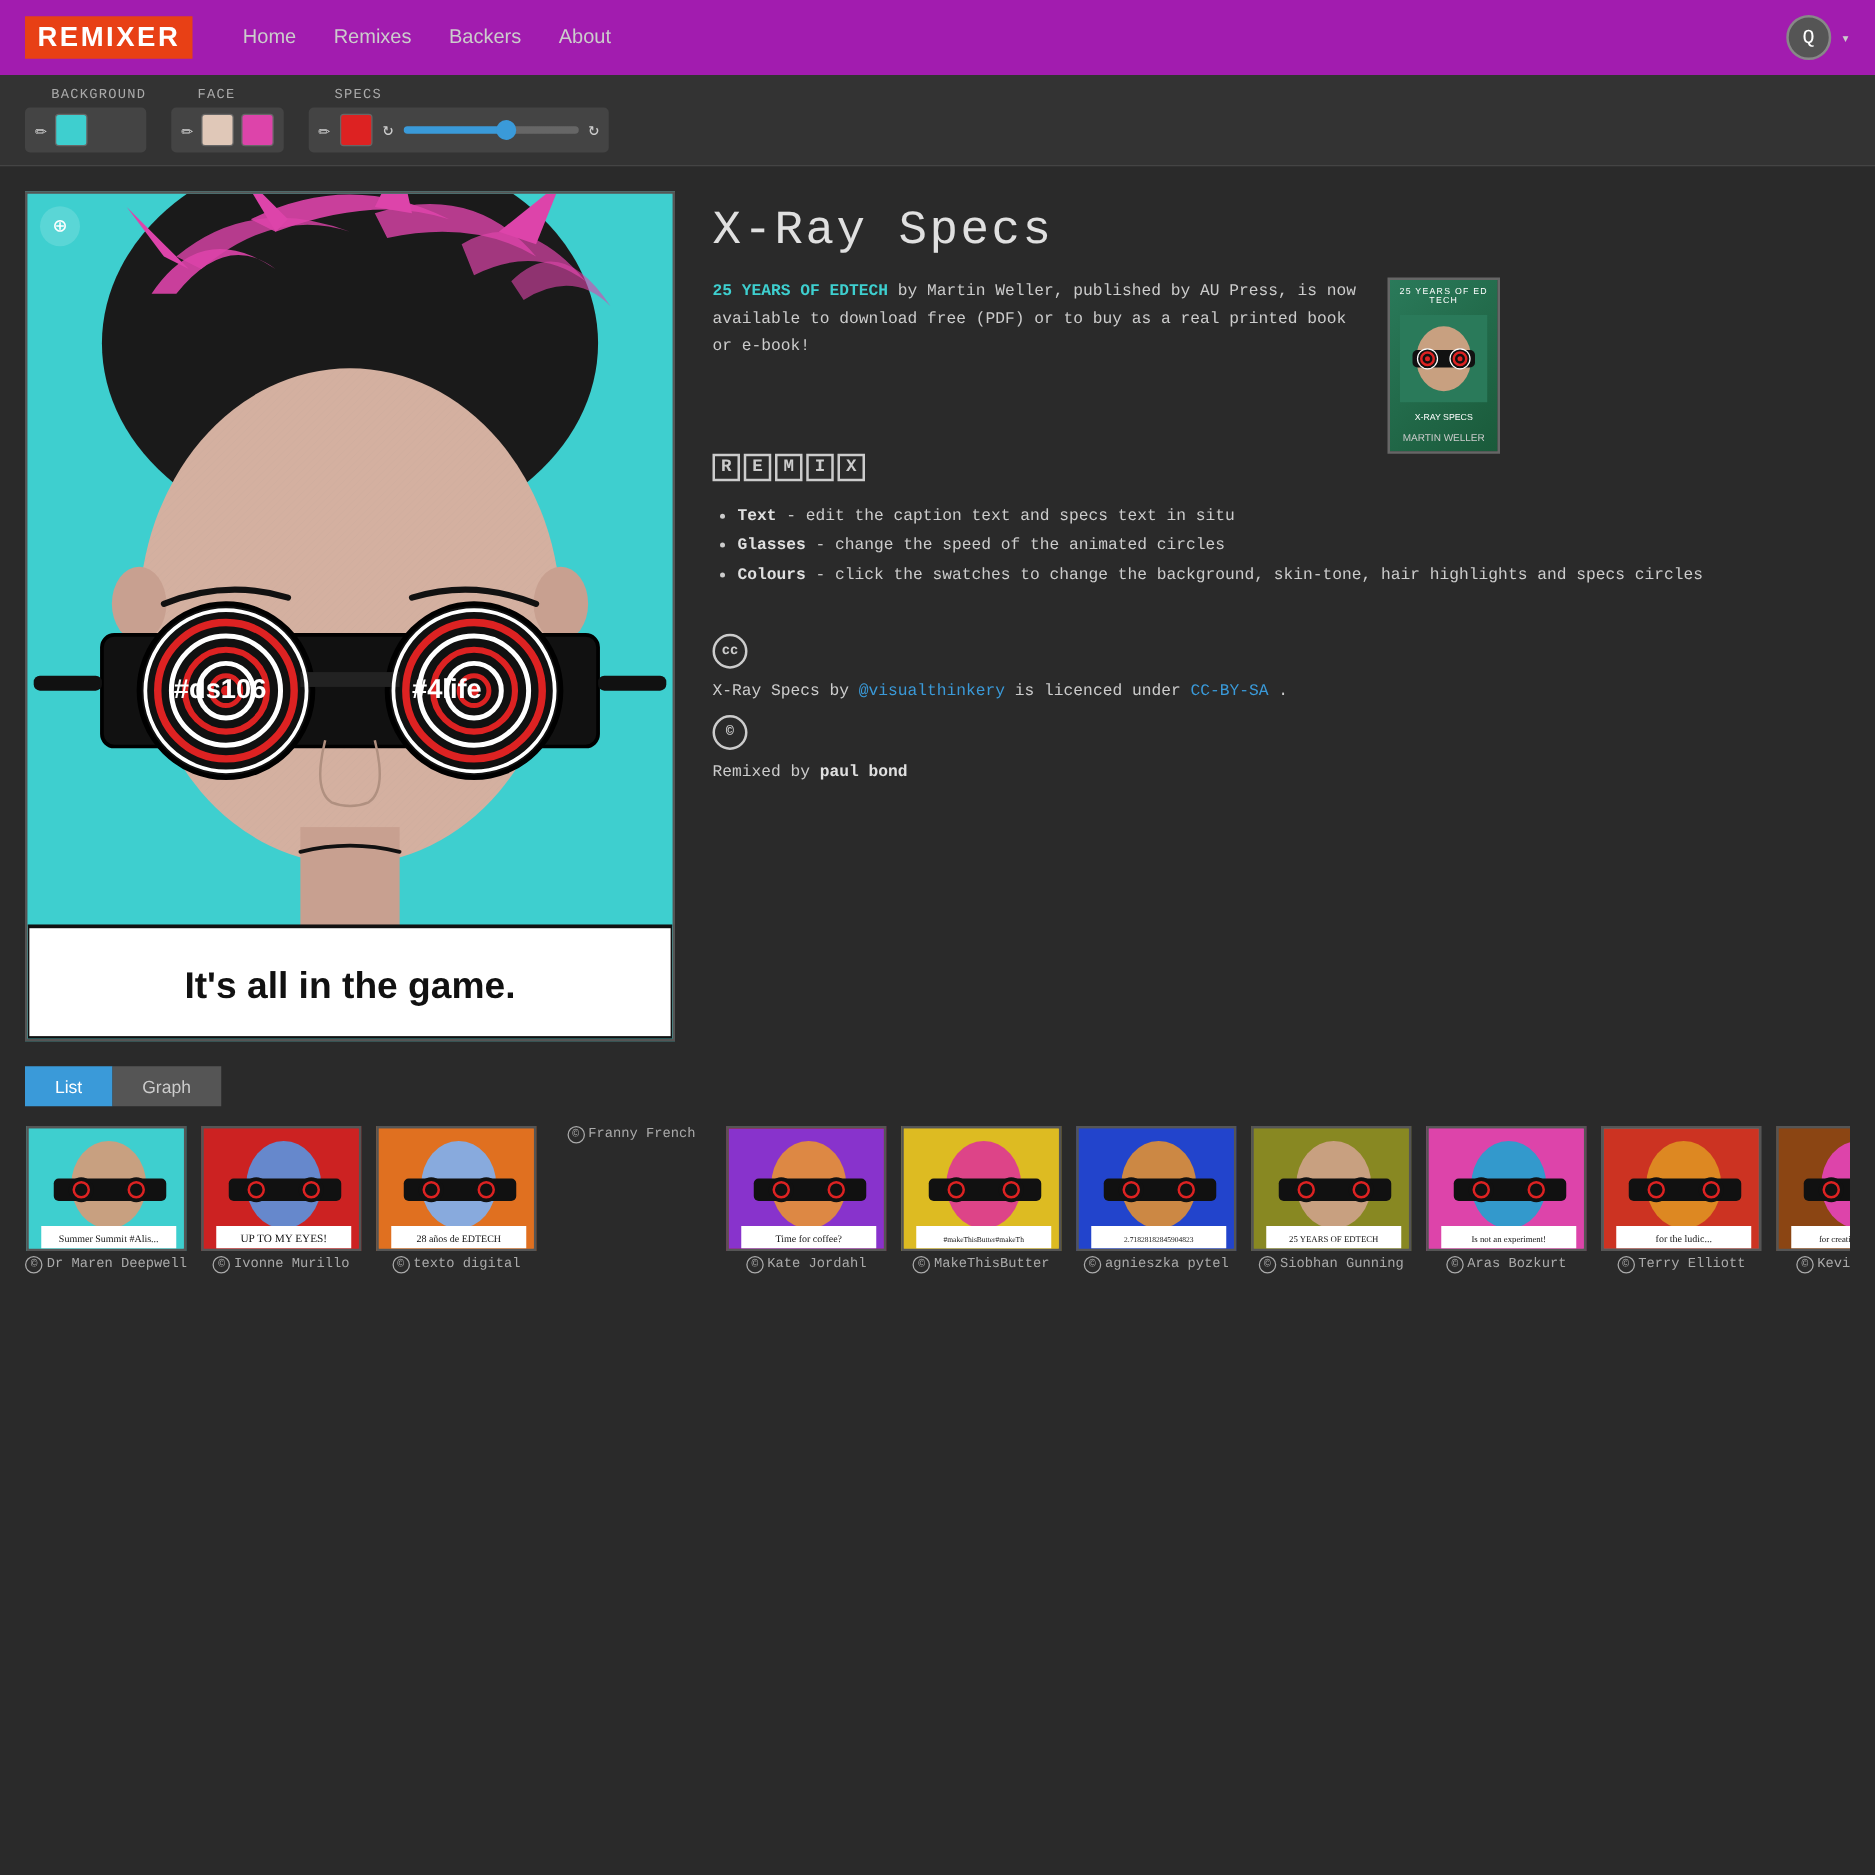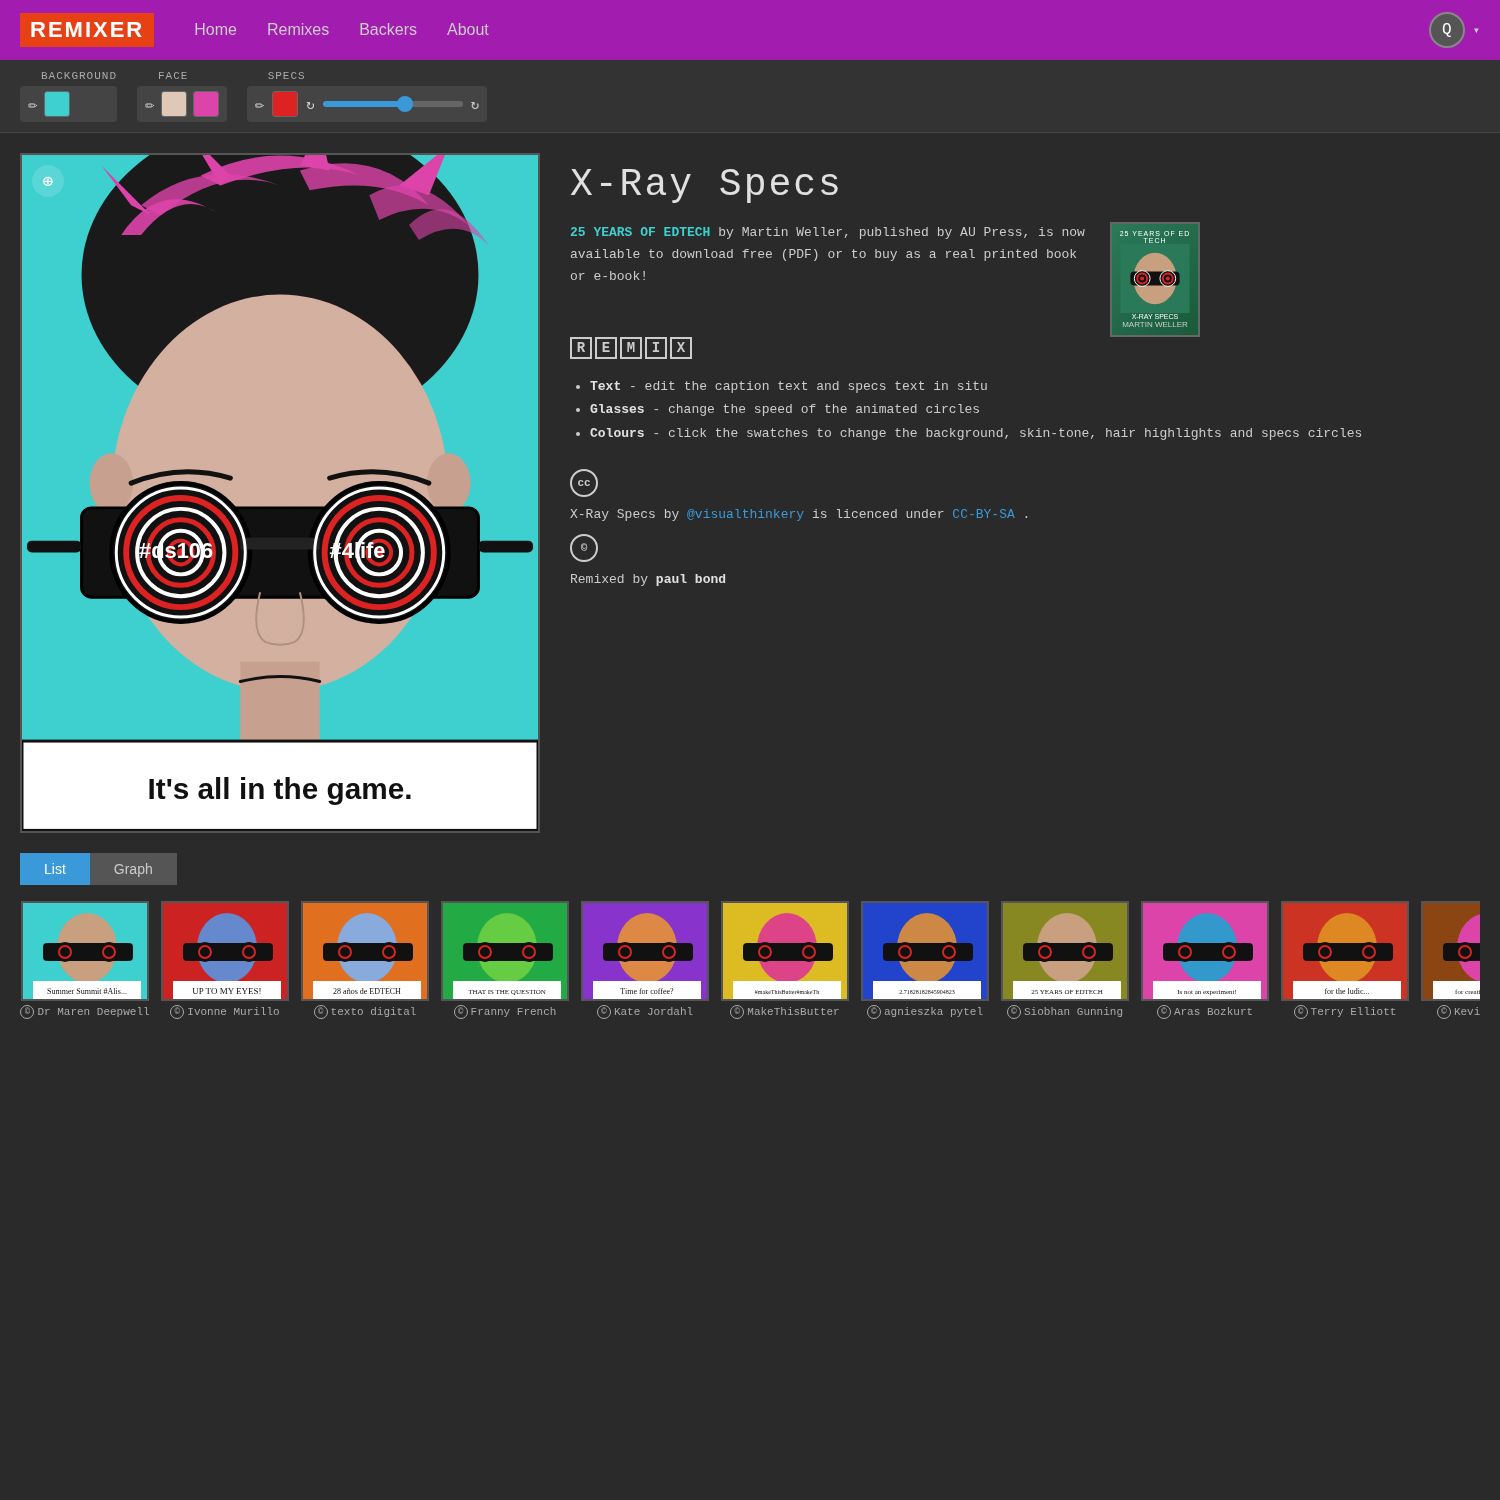--- a/index.html
+++ b/index.html
@@ -172,21 +172,21 @@
       color: #3ecfcf;
       font-weight: bold;
     }
     .book-promo-row {
       display: flex;
       gap: 20px;
       align-items: flex-start;
     }
     .book-cover {
       width: 90px;
-      height: 115px;
+      height: 141px;
       background: linear-gradient(135deg, #2a7a5a 0%, #1a5a3a 100%);
       border: 2px solid #666;
       flex-shrink: 0;
       display: flex;
       flex-direction: column;
       align-items: center;
       justify-content: space-between;
       padding: 6px 4px;
       font-size: 8px;
       color: #fff;
@@ -210,21 +210,21 @@
       font-size: 14px;
       font-weight: bold;
       width: 22px; height: 22px;
       display: flex; align-items: center; justify-content: center;
       font-family: 'Courier New', monospace;
     }
 
     .features-list {
       list-style: disc;
       padding-left: 20px;
-      margin-bottom: 24px;
+      margin-bottom: 36px;
     }
     .features-list li {
       font-size: 13px;
       line-height: 1.8;
       color: #ccc;
     }
     .features-list li strong {
       color: #e0e0e0;
     }
 
@@ -577,33 +577,20 @@
           <text x="64" y="91" text-anchor="middle" font-size="8" font-family="Arial Black" fill="#111">28 años de EDTECH</text>
         </svg>
       </div>
       <div class="gallery-user">
         <span class="cc-small">©</span>
         <span>texto digital</span>
       </div>
     </div>
 
     <div class="gallery-item">
-      <div class="gallery-thumb" style="background:#22aa44;">
-        <svg width="128" height="100" viewBox="0 0 128 100">
-          <rect width="128" height="100" fill="#22aa44"></rect>
-          <ellipse cx="64" cy="45" rx="30" ry="35" fill="#66cc44"></ellipse>
-          <rect x="20" y="40" width="90" height="18" rx="4" fill="#111"></rect>
-          <circle cx="42" cy="49" r="10" fill="#111"></circle>
-          <circle cx="42" cy="49" r="6" fill="none" stroke="#dd2222" stroke-width="2"></circle>
-          <circle cx="86" cy="49" r="10" fill="#111"></circle>
-          <circle cx="86" cy="49" r="6" fill="none" stroke="#dd2222" stroke-width="2"></circle>
-          <rect x="10" y="78" width="108" height="18" fill="#fff"></rect>
-          <text x="64" y="91" text-anchor="middle" font-size="7" font-family="Arial Black" fill="#111">THAT IS THE QUESTION</text>
-        </svg>
-      </div>
       <div class="gallery-user">
         <span class="cc-small">©</span>
         <span>Franny French</span>
       </div>
     </div>
 
     <div class="gallery-item">
       <div class="gallery-thumb" style="background:#be185d;">
         <svg width="128" height="100" viewBox="0 0 128 100">
           <rect width="128" height="100" fill="#8833cc"></rect>

